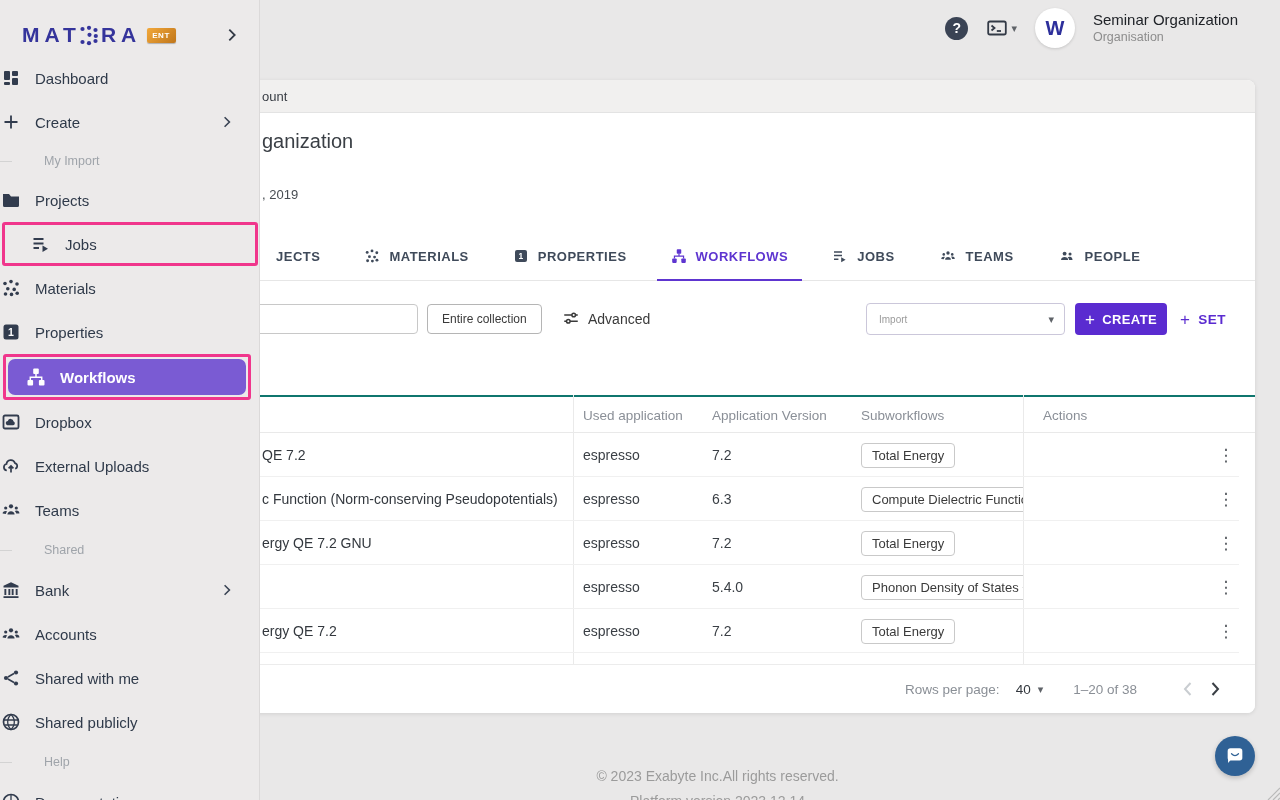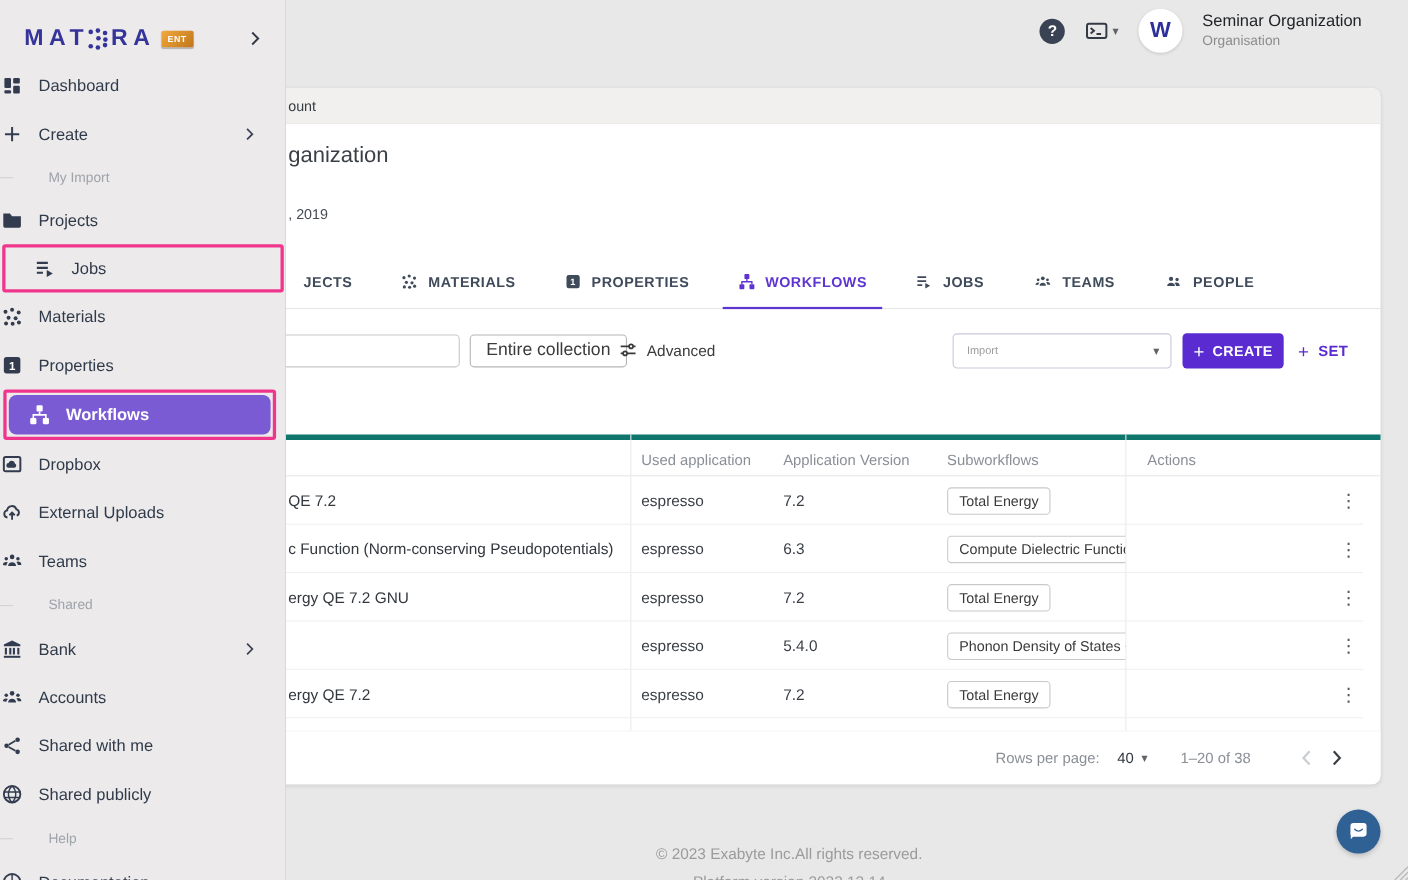--- a/index.html
+++ b/index.html
@@ -25,31 +25,31 @@
 
   
   .tabs { position:absolute; left:0; right:0; top:152px; height:49px; border-bottom:1px solid #e6e6e6; display:flex; align-items:stretch; padding-left:82px; }
   .tab { display:flex; align-items:center; gap:9px; padding:0 14px; margin-right:16px; font-size:13px; font-weight:bold; letter-spacing:.5px; color:#3f4a5a; position:relative; cursor:pointer; white-space:nowrap; }
   .tab svg { flex:0 0 auto; }
   .tab.selected { color:#5e35d0; }
   .tab.selected::after { content:""; position:absolute; left:0; right:0; bottom:-1px; height:2px; background:#5e35d0; }
 
   
   .search-input { position:absolute; left:0; top:224px; width:238px; height:30px; border:1px solid #c8c8c8; border-radius:4px; background:#fff; font-size:14px; padding:0 10px; color:#333; }
-  .btn-outline { position:absolute; left:247px; top:224px; height:30px; padding:0 14px; border:1px solid #b5b5b5; border-radius:4px; background:#fff; font-size:16px; color:#3a3a3a; display:flex; align-items:center; cursor:pointer; }
+  .btn-outline { position:absolute; left:247px; top:224px; height:30px; padding:0 14px; border:1px solid #b5b5b5; border-radius:4px; background:#fff; font-size:12px; color:#3a3a3a; display:flex; align-items:center; cursor:pointer; }
   .advanced { position:absolute; left:382px; top:224px; height:30px; display:flex; align-items:center; gap:8px; font-size:14px; color:#3a3a3a; cursor:pointer; }
   .import-select { position:absolute; left:686px; top:223px; width:199px; height:32px; border:1px solid #cbc7da; border-radius:4px; background:#fff; display:flex; align-items:center; justify-content:space-between; padding:0 10px 0 12px; cursor:pointer; }
   .import-placeholder { font-size:10px; color:#9b9b9b; }
   .caret { font-size:11px; color:#5f6368; }
   .btn-create { position:absolute; left:895px; top:223px; width:92px; height:32px; background:#5a2bd0; border:none; border-radius:4px; color:#fff; font-size:13px; font-weight:bold; letter-spacing:.4px; display:flex; align-items:center; justify-content:center; gap:7px; cursor:pointer; }
   .btn-create .plus, .btn-set .plus { font-size:17px; font-weight:normal; line-height:1; }
   .btn-set { position:absolute; left:1000px; top:223px; height:32px; background:none; border:none; color:#5a2bd0; font-size:13.5px; font-weight:bold; letter-spacing:.4px; display:flex; align-items:center; gap:8px; cursor:pointer; }
 
   
-  .thead { position:absolute; left:0; right:0; top:315px; height:38px; border-top:5px solid #0f766e; border-bottom:1px solid #e9e9e9; }
+  .thead { position:absolute; left:0; right:0; top:315px; height:38px; border-top:2px solid #0f766e; border-bottom:1px solid #e9e9e9; }
   .th { position:absolute; top:0; line-height:37px; font-size:13.5px; color:#8a8f97; }
   .col-divider { position:absolute; top:315px; height:269px; width:1px; background:#eaeaea; }
   .trows { position:absolute; left:0; right:16px; top:353px; }
   .trow { position:relative; height:44px; border-bottom:1px solid #f0f0f0; }
   .td-name { position:absolute; left:82px; top:0; line-height:44px; font-size:14px; color:#33383e; white-space:nowrap; }
   .td-app { position:absolute; left:403px; top:0; line-height:44px; font-size:14px; color:#3a3f45; }
   .td-ver { position:absolute; left:532px; top:0; line-height:44px; font-size:14px; color:#3a3f45; }
   .td-chipwrap { position:absolute; left:681px; top:0; height:44px; display:flex; align-items:center; }
   .td-chipwrap.clip { width:162px; overflow:hidden; }
   .chip { border:1px solid #c9c9c9; border-radius:4px; background:#fff; padding:4px 10px; font-size:13px; color:#3a3a3a; white-space:nowrap; }

